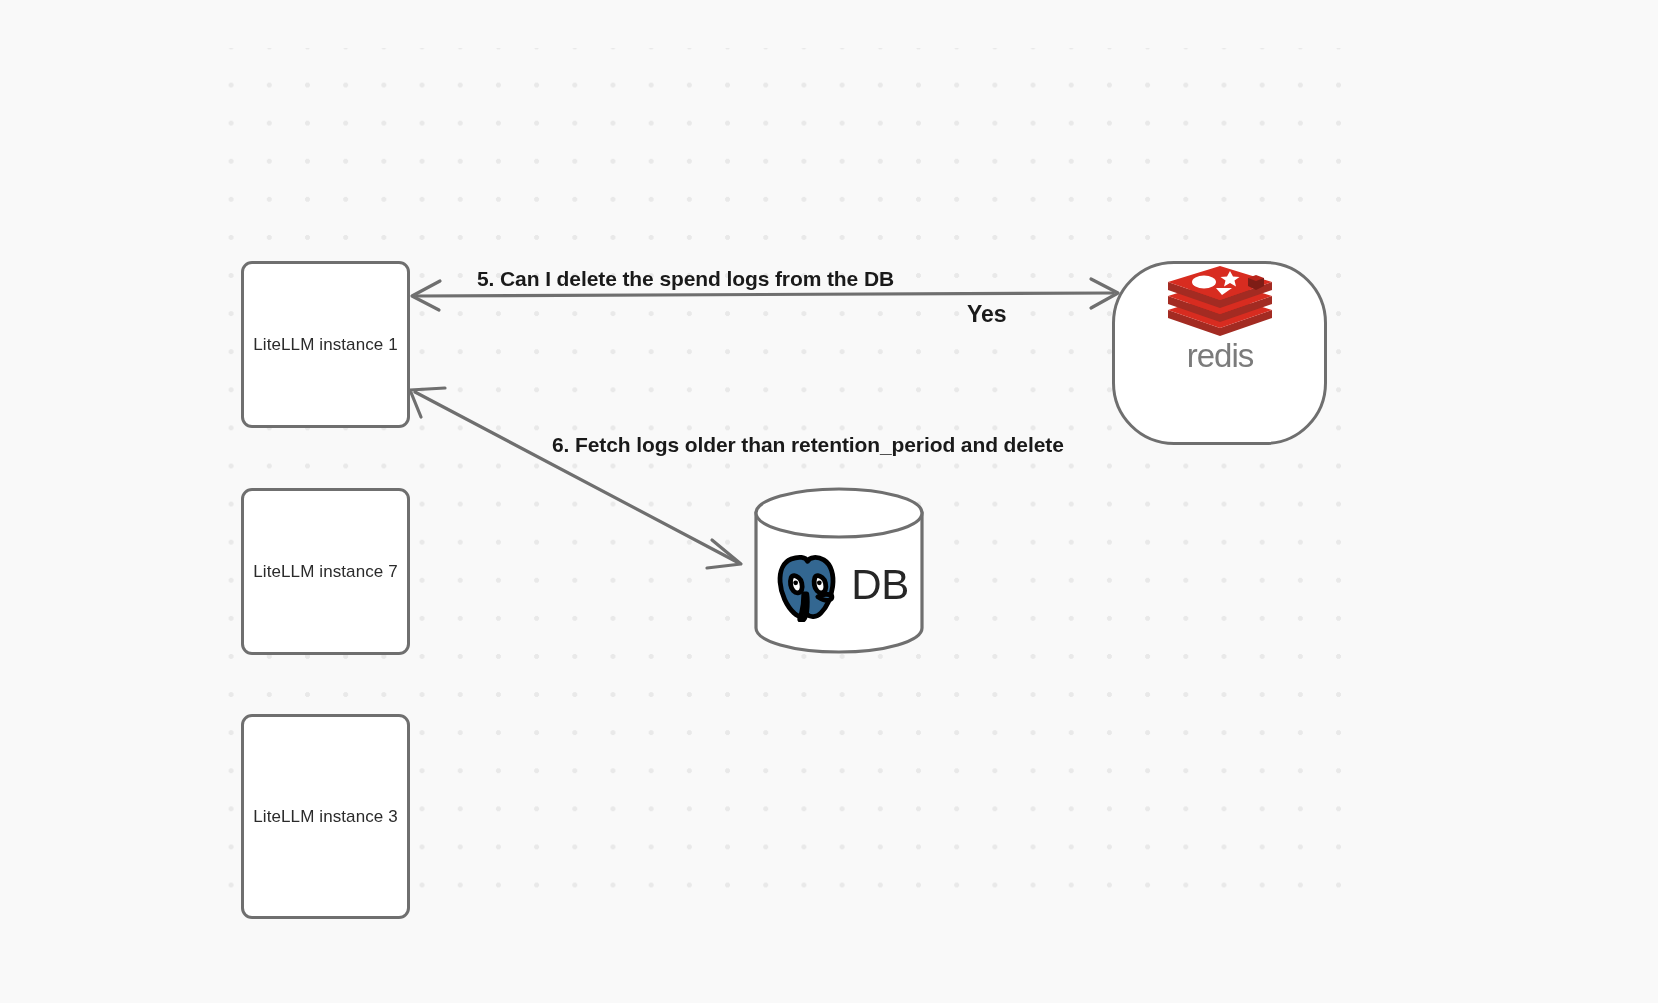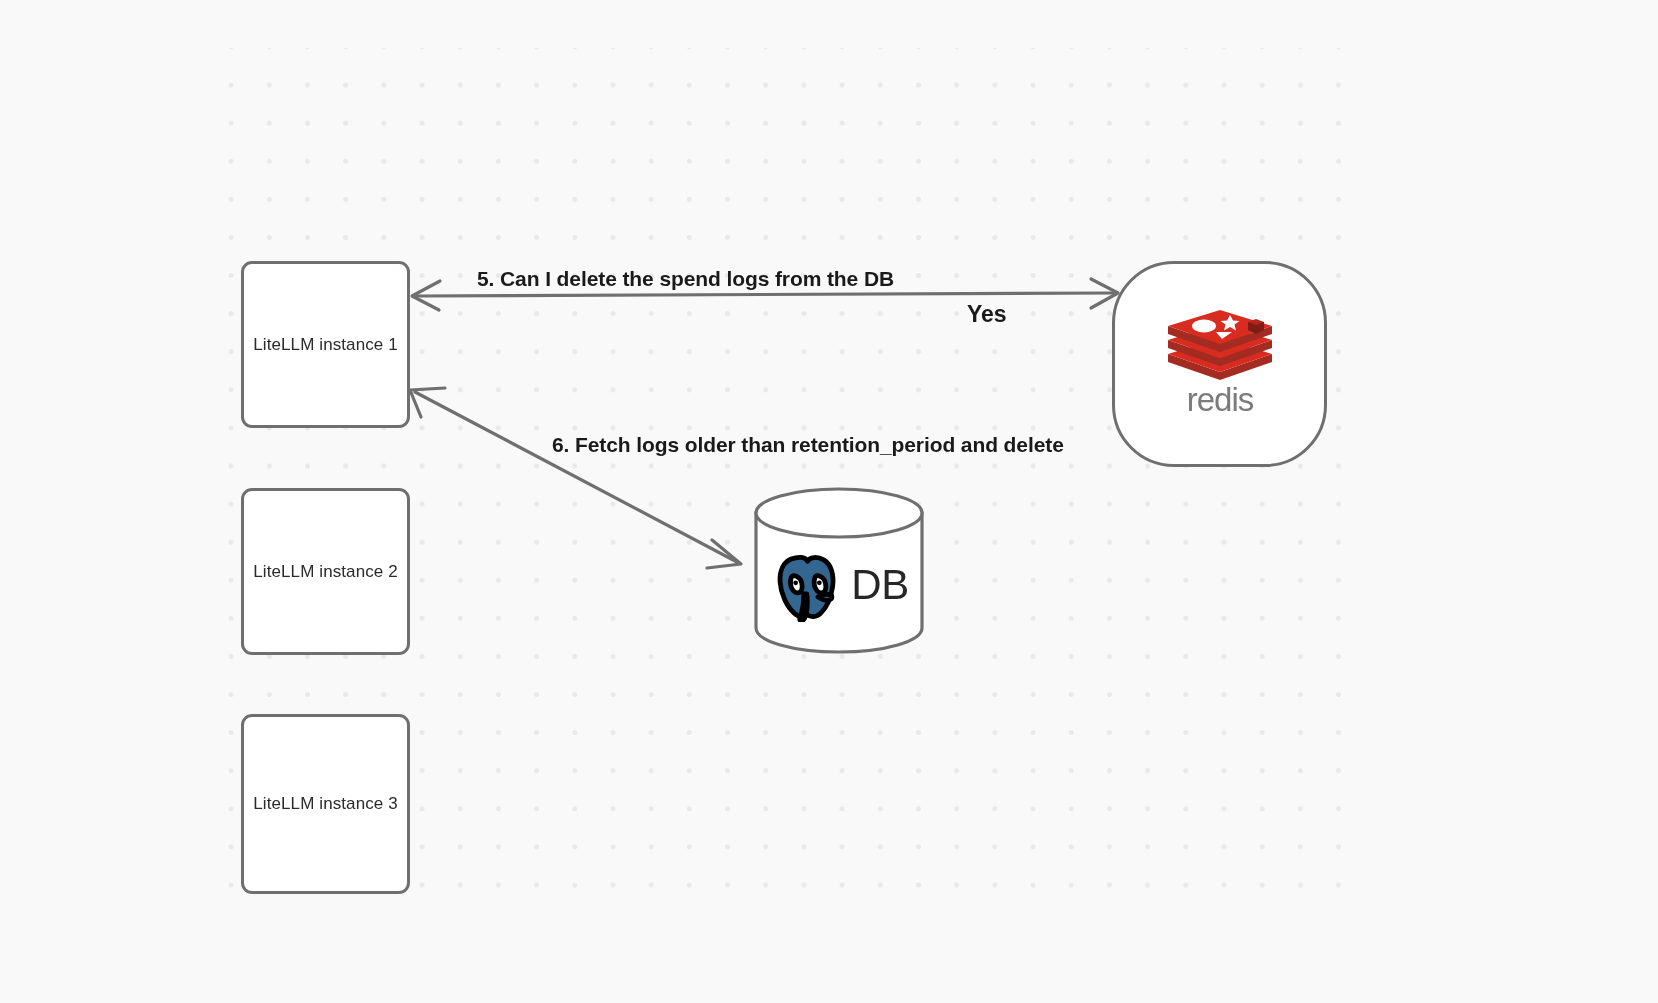--- a/index.html
+++ b/index.html
@@ -59,37 +59,36 @@
   .node-box .node-label {
     font-size: 17px;
     color: #2b2b2b;
     font-family: "Liberation Sans", sans-serif;
     letter-spacing: 0.1px;
     white-space: nowrap;
   }
 
   #litellm-1 { left: 241px; top: 261px; width: 169px; height: 167px; text-align: center; }
   #litellm-2 { left: 241px; top: 488px; width: 169px; height: 167px; }
-  #litellm-3 { left: 241px; top: 714px; width: 169px; height: 180px; }
+  #litellm-3 { left: 241px; top: 714px; width: 169px; height: 205px; }
 
   
   #redis-node {
     position: absolute;
     left: 1112px;
     top: 261px;
     width: 215px;
-    height: 206px;
+    height: 184px;
     background: #ffffff;
     border: 3px solid #6f6f6f;
     border-radius: 62px;
     box-sizing: border-box;
     display: flex;
     flex-direction: column;
     align-items: center;
-    justify-content: center;
   }
   #redis-logo-mark { width: 112px; height: 74px; display: block; margin-bottom: -2px; }
   #redis-wordmark  { width: 118px; height: 40px; display: block; }
 
   
   #db-node {
     position: absolute;
     left: 753px;
     top: 487px;
     width: 172px;
@@ -153,21 +152,21 @@
 
       <path d="M 712 540 L 741 564 L 707 568" fill="none" stroke="#6f6f6f" stroke-width="3.2" stroke-linecap="round" stroke-linejoin="round"></path>
     </g>
   </svg>
 
   <div class="node-box" id="litellm-1">
     <span class="node-label">LiteLLM instance 1</span>
   </div>
 
   <div class="node-box" id="litellm-2">
-    <span class="node-label">LiteLLM instance 2</span>
+    <span class="node-label">LiteLLM instance 7</span>
   </div>
 
   <div class="node-box" id="litellm-3">
     <span class="node-label">LiteLLM instance 3</span>
   </div>
 
   <div id="redis-node">
 
     <svg id="redis-logo-mark" viewBox="0 0 112 74" xmlns="http://www.w3.org/2000/svg">
 

